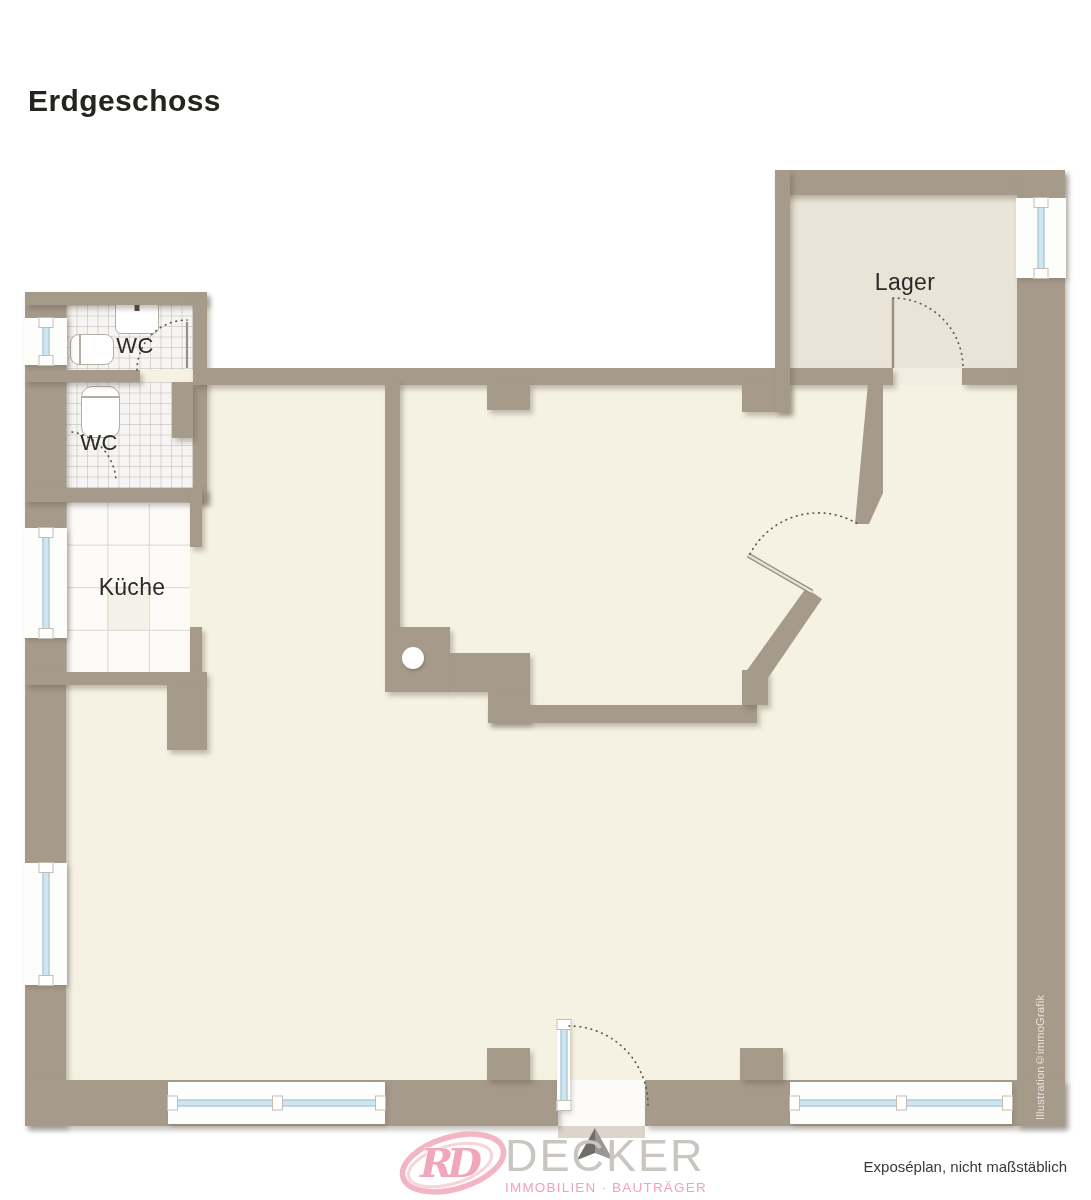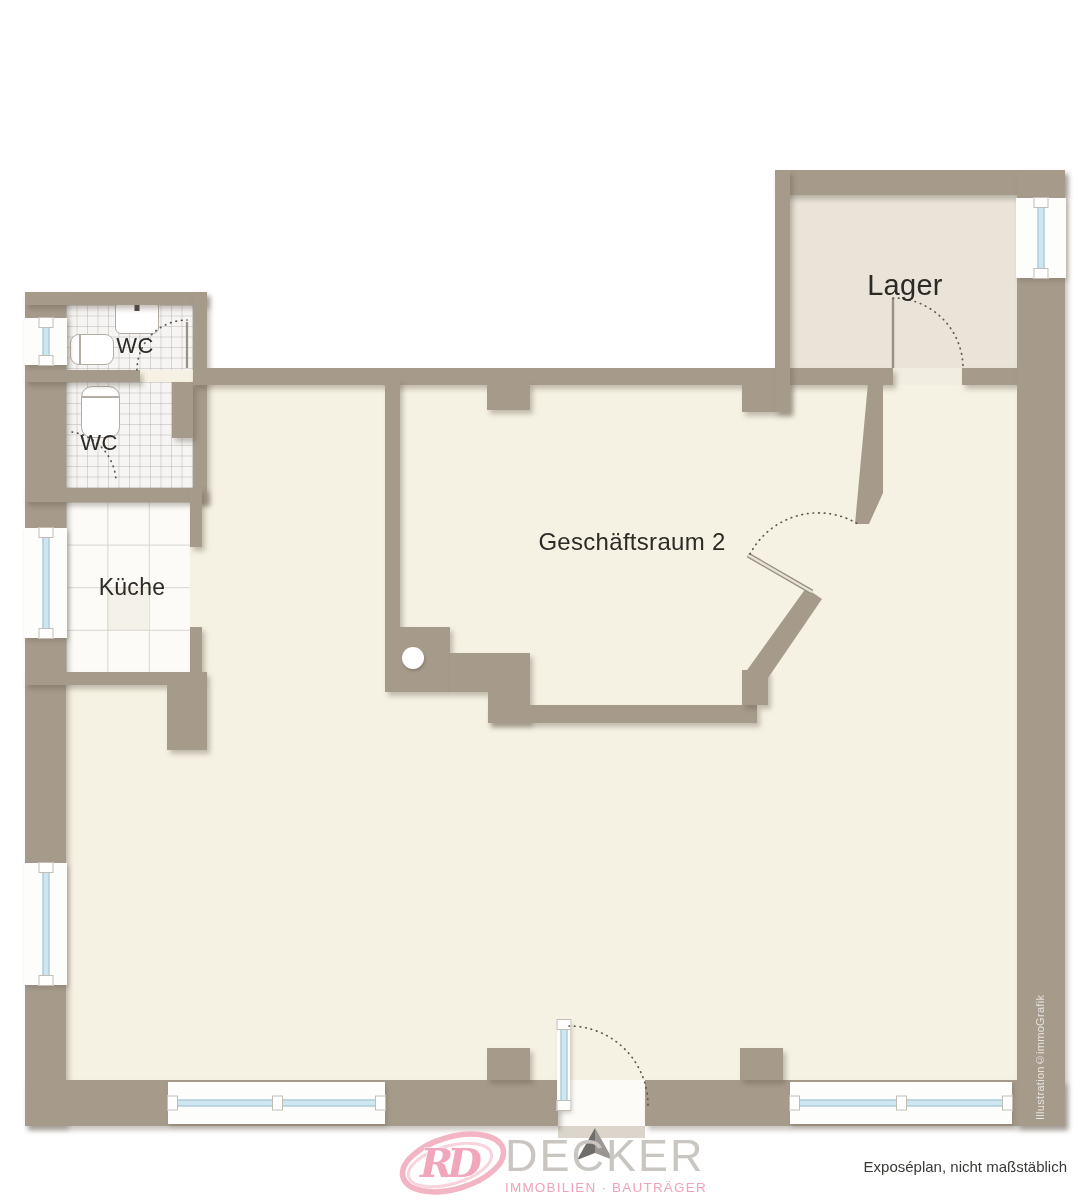--- a/index.html
+++ b/index.html
@@ -46,20 +46,21 @@
          color:#c9c6c2;letter-spacing:2px;font-weight:500;}
   .logo-tagline{position:absolute;left:505px;top:1180px;width:190px;z-index:6;text-align:center;
          font-size:13.5px;color:#efa3b8;letter-spacing:1.2px;font-weight:500;white-space:nowrap;}
   .threshold{position:absolute;z-index:1;}
 </style>
 </head>
 <body>
 
 <div class="plan">
 
+  <div class="title">Erdgeschoss</div>
 
   <div class="floor" style="left:65px;top:383px;width:952px;height:697px;background:#f6f2e3;"></div>
   <div class="floor" style="left:790px;top:195px;width:227px;height:173px;background:#e9e4d7;"></div>
   <div class="floor" style="left:893px;top:368px;width:69px;height:17px;background:#f1ede0;"></div>
   <div class="floor" style="left:140px;top:370px;width:53px;height:15px;background:#f6f2e3;"></div>
   <div class="floor tiles-sm" style="left:66px;top:305px;width:127px;height:65px;"></div>
   <div class="floor tiles-sm" style="left:66px;top:382px;width:128px;height:106px;"></div>
   <div class="floor tiles-lg" style="left:66px;top:502px;width:124px;height:170px;"></div>
   <div class="floor" style="left:107px;top:587px;width:41px;height:43px;background:rgba(214,203,178,.22);"></div>
   <div class="floor" style="left:558px;top:1080px;width:87px;height:46px;background:#fcfbf8;z-index:1;"></div>
@@ -173,21 +174,20 @@
     <g>
       <ellipse cx="453" cy="1163" rx="52" ry="26" fill="none" stroke="#f3b4c4" stroke-width="5.5" transform="rotate(-16 453 1163)"></ellipse>
       <ellipse cx="450" cy="1165" rx="43" ry="19" fill="none" stroke="#f8d3dc" stroke-width="3" transform="rotate(-16 450 1165)"></ellipse>
       <text x="420" y="1177" font-family="DejaVu Serif, serif" font-style="italic" font-weight="bold" font-size="40" letter-spacing="-6" fill="#f1a6bb" stroke="#ffffff" stroke-width="1" paint-order="stroke">RD</text>
     </g>
   </svg>
 
   <div class="label" style="left:112px;top:333px;width:46px;font-size:22px;">WC</div>
   <div class="label" style="left:76px;top:430px;width:46px;font-size:22px;">WC</div>
   <div class="label" style="left:72px;top:574px;width:120px;font-size:23px;">Küche</div>
-  <div class="label" style="left:845px;top:269px;width:120px;font-size:29px;">Lager</div>
-  <div class="label" style="left:482px;top:528px;width:300px;font-size:24px;">Geschäftsraum 2</div>
+  <div class="label" style="left:845px;top:269px;width:120px;font-size:23px;">Lager</div>
 
   <div class="footer-note">Exposéplan, nicht maßstäblich</div>
   <div class="watermark">Illustration©immoGrafik</div>
   <div class="logo-name">DECKER</div>
   <div class="logo-tagline">IMMOBILIEN · BAUTRÄGER</div>
 
 </div>
 
 </body></html>

